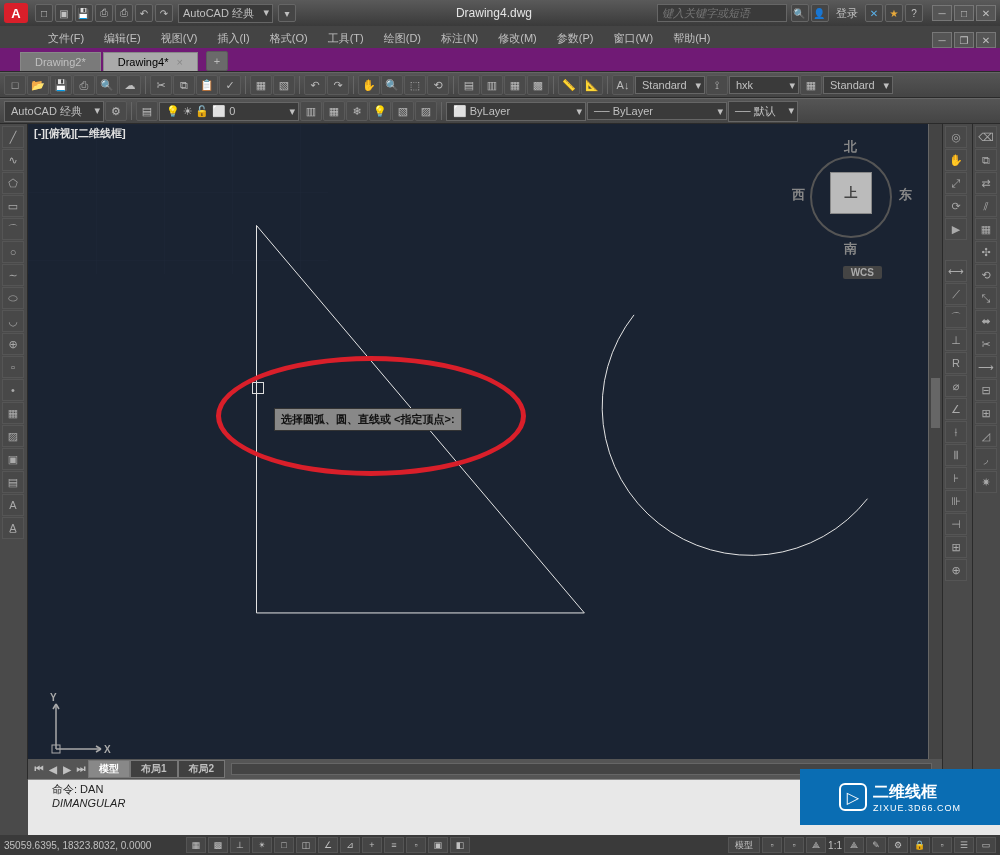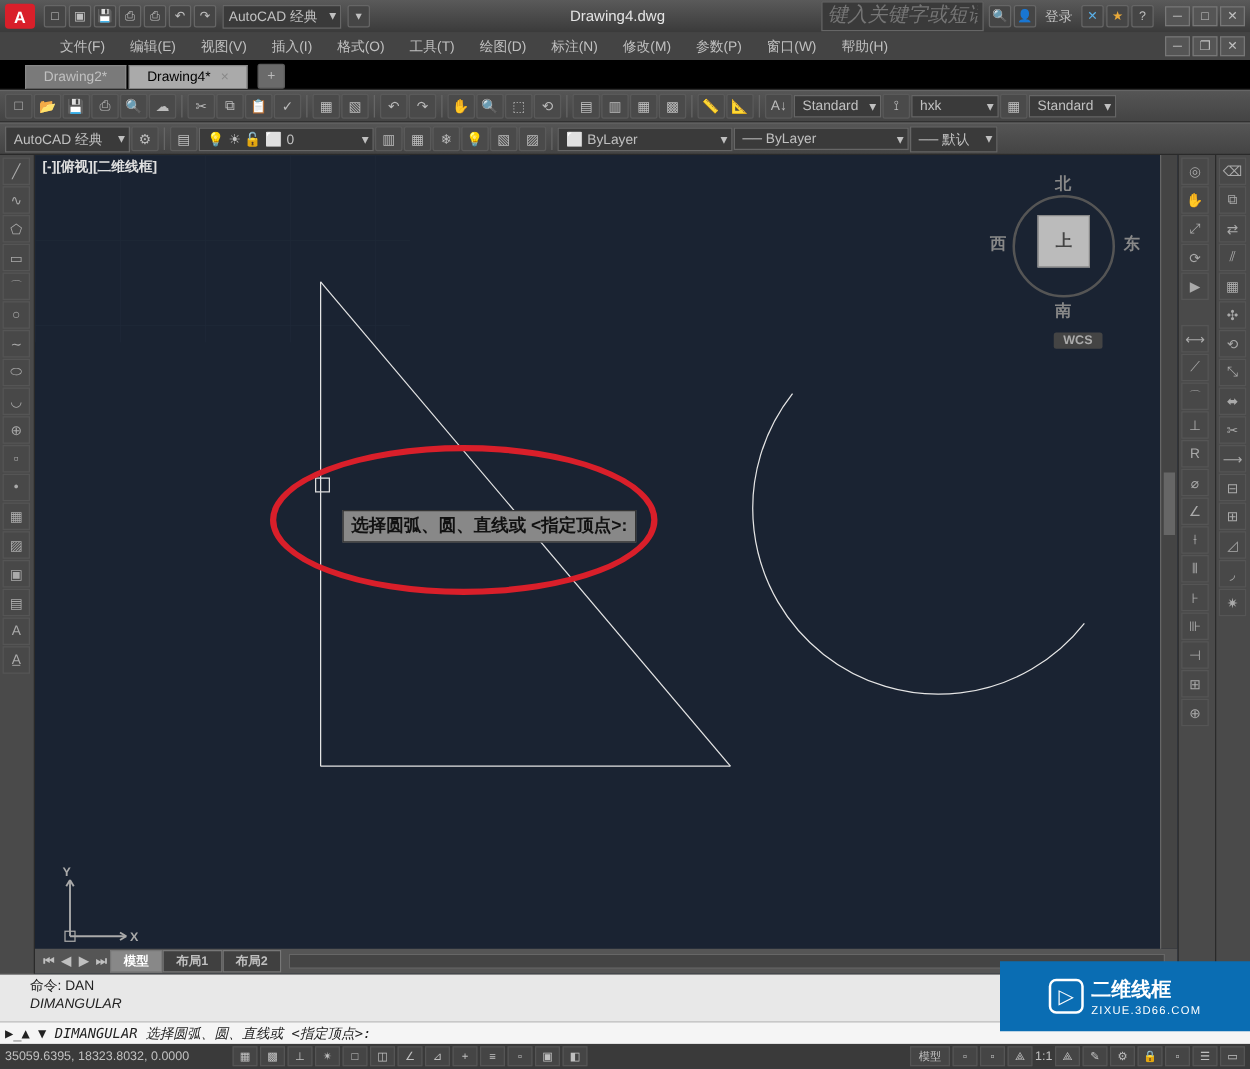--- a/index.html
+++ b/index.html
@@ -3,26 +3,26 @@
 <meta charset="utf-8">
 <style>
 * { margin: 0; padding: 0; box-sizing: border-box; font-family: "Microsoft YaHei", Arial, sans-serif; }
 body { width: 1000px; height: 855px; background: #4a4a4a; overflow: hidden; position: relative; font-size: 11px; color: #c0c0c0; }
 .titlebar { height: 26px; background: linear-gradient(#5a5a5a,#3a3a3a); display: flex; align-items: center; padding: 0 4px; }
 .titlebar .logo { width: 24px; height: 20px; background: #d91f2a; border-radius: 3px; margin-right: 6px; display:flex;align-items:center;justify-content:center;color:#fff;font-weight:bold;font-size:13px; }
 .ticon { width: 18px; height: 18px; display: inline-flex; align-items:center; justify-content:center; margin: 0 1px; border:1px solid #666; background:#454545; border-radius:2px; font-size:10px; cursor:pointer; }
 .workspace-combo { background:#3a3a3a; border:1px solid #666; padding:1px 18px 1px 4px; font-size:11px; margin:0 4px; position:relative; }
 .workspace-combo:after { content:"▾"; position:absolute; right:3px; }
 .doc-title { flex:1; text-align:center; color:#e5e5e5; font-size:12px;padding-left:34px; }
-.search-box { background:#3a3a3a; border:1px solid #666; padding:2px 4px; width:130px; font-style:italic; color:#888; font-size:16px; }
+.search-box { background:#3a3a3a; border:1px solid #666; padding:2px 4px; width:130px; font-style:italic; color:#888; font-size:11px; }
 .win-btns { display:flex; gap:2px; margin-left:8px; }
 .win-btn { width:20px; height:16px; background:#555; border:1px solid #777; font-size:10px; display:flex;align-items:center;justify-content:center; cursor:pointer;}
-.menubar { height: 22px; background:#444; display:flex; padding-left:40px; align-items:center; gap:4px; }
+.menubar { height: 22px; background:#444; display:flex; padding-left:40px; align-items:flex-end; gap:4px; }
 .menubar span { padding: 2px 8px; cursor:pointer; font-size:11px;}
-.doctabs { height: 24px; background:#000000; display:flex; align-items:flex-end; padding-left:20px; gap:2px; border-bottom:1px solid #2a2a2a;}
+.doctabs { height: 24px; background:#701a75; display:flex; align-items:flex-end; padding-left:20px; gap:2px; border-bottom:1px solid #2a2a2a;}
 .doctab { padding:3px 14px; background:#7a7a7a; border:1px solid #888; border-bottom:none; font-size:11px; cursor:pointer;}
 .doctab.active { background:#aaa; color:#000; }
 .doctab .x { margin-left:8px; color:#888; }
 .toolrow { height: 26px; background: linear-gradient(#555,#444); border-top:1px solid #666; border-bottom:1px solid #2a2a2a; display:flex; align-items:center; padding:0 4px; gap:1px; overflow:hidden;}
 .tbtn { width:22px; height:20px; border:1px solid #5a5a5a; background:#4a4a4a; border-radius:2px; display:inline-flex; align-items:center; justify-content:center; font-size:11px; cursor:pointer; color:#bbb;}
 .tsep { width:1px; height:18px; background:#666; margin:0 3px; }
 .tcombo { background:#3a3a3a; border:1px solid #666; padding:2px 16px 2px 6px; font-size:11px; position:relative; min-width:70px; }
 .tcombo:after { content:"▾"; position:absolute; right:3px; top:2px; }
 .tcombo.wide { min-width:140px; }
 .main { display:flex; height: calc(855px - 26px - 22px - 24px - 26px - 26px - 56px - 20px); position:relative; }
@@ -34,28 +34,28 @@
 .viewcube { position:absolute; top:14px; right:30px; width:120px; height:120px; }
 .viewcube .n,.viewcube .s,.viewcube .e,.viewcube .w { position:absolute; color:#888; font-size:13px; }
 .viewcube .n { top:0; left:52px; } .viewcube .s { bottom:0; left:52px; }
 .viewcube .e { right:0; top:48px; } .viewcube .w { left:0; top:48px; }
 .viewcube .cube { position:absolute; top:34px; left:38px; width:42px; height:42px; background:#bbb; border:1px solid #888; display:flex; align-items:center; justify-content:center; color:#444; font-size:13px; }
 .viewcube .ring { position:absolute; top:18px; left:18px; width:82px; height:82px; border:2px solid #555; border-radius:50%; }
 .wcs-label { position:absolute; top:142px; right:60px; background:#444; padding:1px 8px; font-size:10px; border-radius:2px; color:#aaa; }
 .ucs { position:absolute; bottom:20px; left:18px; }
 .ucs line { stroke:#aaa; stroke-width:1.5; }
 .ucs text { fill:#aaa; font-size:10px; }
-.tooltip { position:absolute; background:#888; color:#111; padding:3px 6px; font-size:14px; border:1px solid #333; }
+.tooltip { position:absolute; background:#888; color:#111; padding:3px 6px; font-size:11px; border:1px solid #333; }
 .pickbox { position:absolute; width:12px; height:12px; border:1.5px solid #ddd; }
 .highlight-ring { position:absolute; border:5px solid #d91f2a; border-radius:50%; pointer-events:none; }
 .layout-tabs { height:20px; background:#555; display:flex; align-items:center; padding:0 4px; gap:0; font-size:10px; }
 .layout-tabs .navbtn { width:14px; text-align:center; cursor:pointer; }
 .layout-tab { padding:1px 10px; background:#404040; border:1px solid #777; cursor:pointer; }
 .layout-tab.active { background:#888; color:#fff; }
-.cmdarea { height:56px; background:#e8e8e8; border-top:1px solid #888; display:flex; flex-direction:column; font-size:11px; color:#222; }
+.cmdarea { height:56px; background:#e8e8e8; border-top:1px solid #888; display:flex; flex-direction:column; font-size:11px; color:#222;margin-left:28px; }
 .cmd-history { flex:1; padding:2px 24px; font-family:Consolas,monospace; line-height:14px; }
 .cmd-line { display:flex; align-items:center; background:#f5f5f5; border-top:1px solid #bbb; padding:1px 4px; }
 .statusbar { height:20px; background:#3a3a3a; display:flex; align-items:center; padding:0 4px; font-size:10px; gap:2px; justify-content:space-between; }
 .statusbar .left, .statusbar .right { display:flex; align-items:center; gap:2px; }
 .sbtn { width:20px; height:16px; border:1px solid #555; background:#454545; display:inline-flex; align-items:center; justify-content:center; font-size:9px; cursor:pointer; }
 .watermark { position:absolute; bottom:30px; right:0; width:200px; height:56px; background:#0a6db3; display:flex; align-items:center; justify-content:center; color:#fff; font-size:16px; gap:6px; z-index:50; }
 .watermark .sub { font-size:9px; display:block; letter-spacing:1px; }
 svg.drawing { position:absolute; inset:0; width:100%; height:100%; }
 svg.drawing line, svg.drawing path { stroke:#e5e5e5; stroke-width:1; fill:none; }
 .grid-lines { position:absolute; inset:0; opacity:0.3; }
@@ -302,23 +302,20 @@
     <div class="vbtn">◞</div>
     <div class="vbtn">✷</div>
   </div>
 </div>
 
 <div class="cmdarea">
   <div class="cmd-history">
     <div>命令: DAN</div>
     <div style="font-style:italic">DIMANGULAR</div>
   </div>
-  <div class="cmd-line">
-    <span style="font-style:italic;font-family:Consolas,monospace">▶_▲ ▼ DIMANGULAR 选择圆弧、圆、直线或 &lt;指定顶点&gt;:</span>
-  </div>
 </div>
 
 <div class="statusbar">
   <div class="left">
     <span style="min-width:180px">35059.6395, 18323.8032, 0.0000</span>
     <span class="sbtn">▦</span>
     <span class="sbtn">▩</span>
     <span class="sbtn">⊥</span>
     <span class="sbtn">✴</span>
     <span class="sbtn">□</span>

